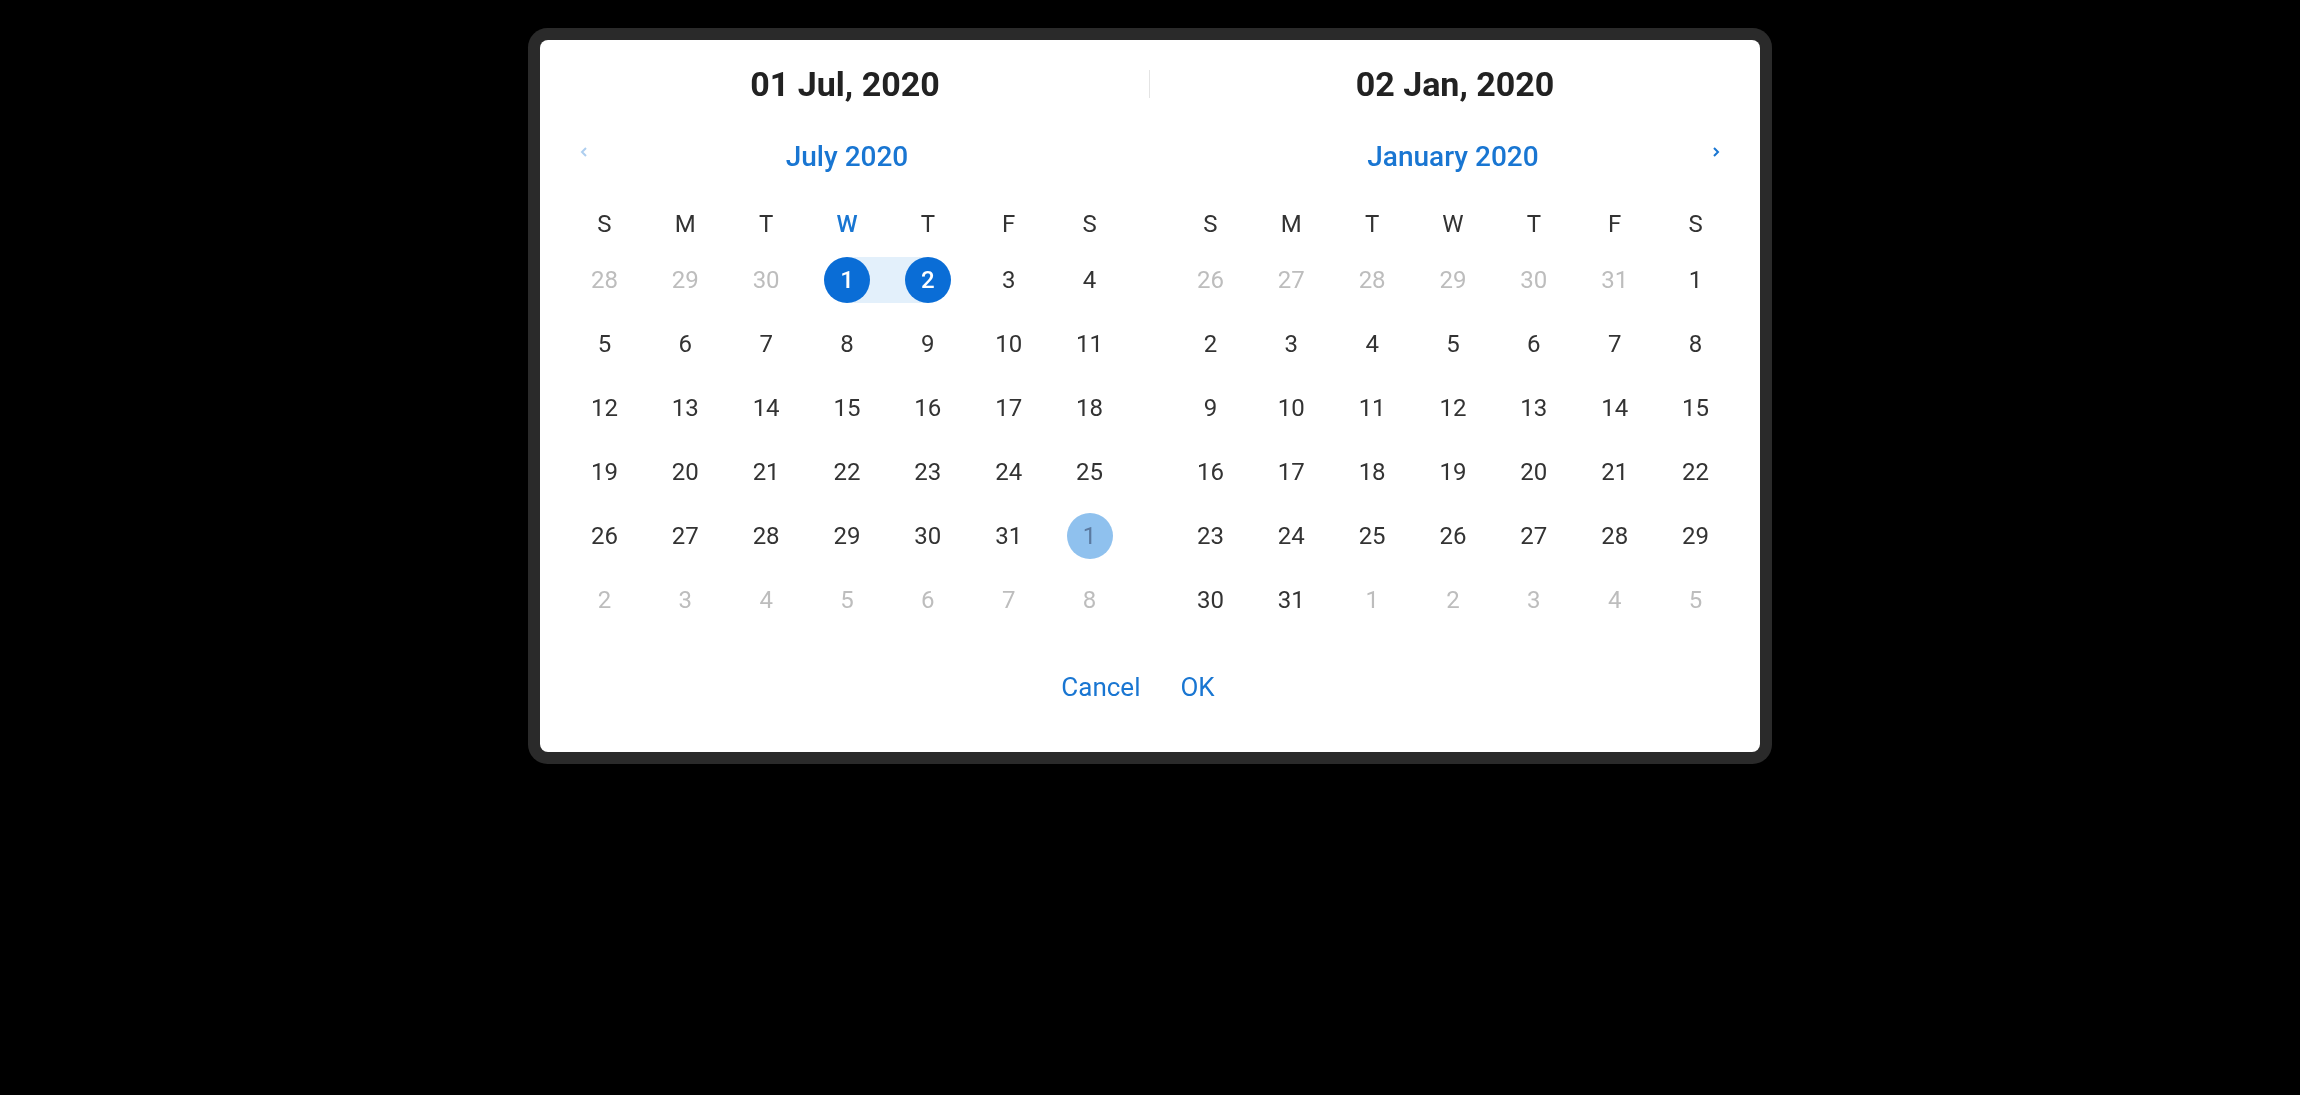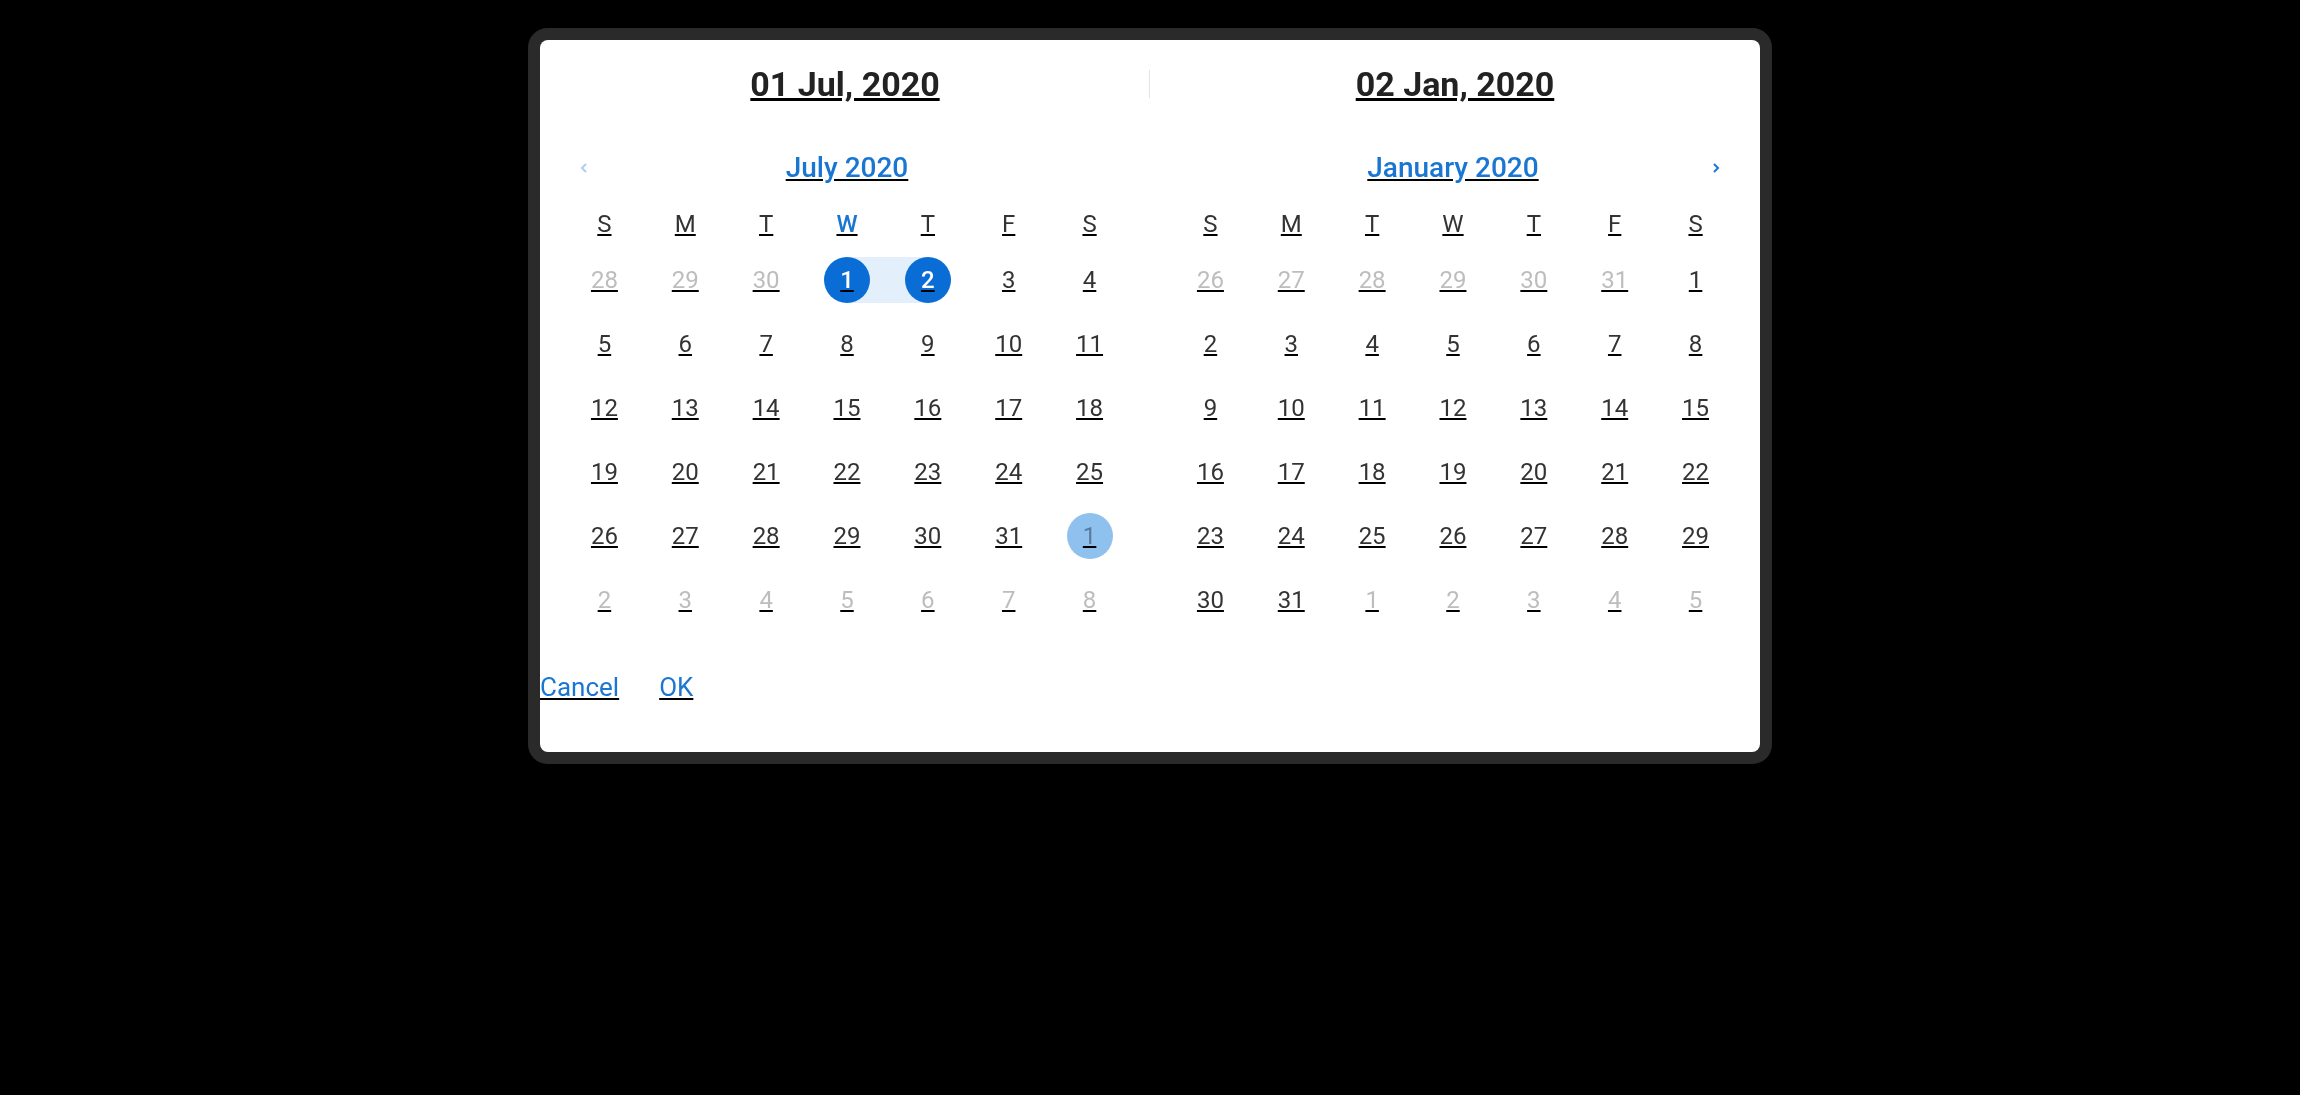--- a/index.html
+++ b/index.html
@@ -12,21 +12,20 @@
       align-items: flex-start;
       justify-content: center;
       padding-top: 40px;
     }
     .picker {
       background: #fff;
       border-radius: 8px;
       width: 1220px;
       box-shadow: 0 0 0 12px rgba(120,120,120,0.35), 0 20px 40px rgba(0,0,0,0.45);
       padding-bottom: 20px;
-      text-decoration: underline;
     }
     .header {
       display: flex;
       padding: 24px 0 16px;
     }
     .header-half {
       flex: 1;
       text-align: center;
       font-size: 34px;
       font-weight: 700;
@@ -45,21 +44,21 @@
     .months {
       display: flex;
       padding: 20px 24px 0;
       gap: 40px;
     }
     .month {
       flex: 1;
     }
     .month-header {
       display: flex;
-      align-items: flex-end;
+      align-items: flex-start;
       justify-content: center;
       position: relative;
       height: 44px;
       margin-bottom: 18px;
     }
     .month-label {
       color: #1976d2;
       font-size: 28px;
       font-weight: 500;
     }
@@ -114,21 +113,21 @@
     .day.range-right::before {
       content:"";
       position:absolute;
       top: 9px; bottom: 9px;
       left: 0; right: 50%;
       background: #e3f0fb;
       z-index: 1;
     }
     .footer {
       display:flex;
-      justify-content:flex-start;
+      justify-content:center;
       gap: 40px;
       padding: 40px 24px 30px 0;
     }
     .btn {
       color: #1976d2;
       font-size: 26px;
       cursor: pointer;
       background: none;
       border: none;
       font-family: inherit;

